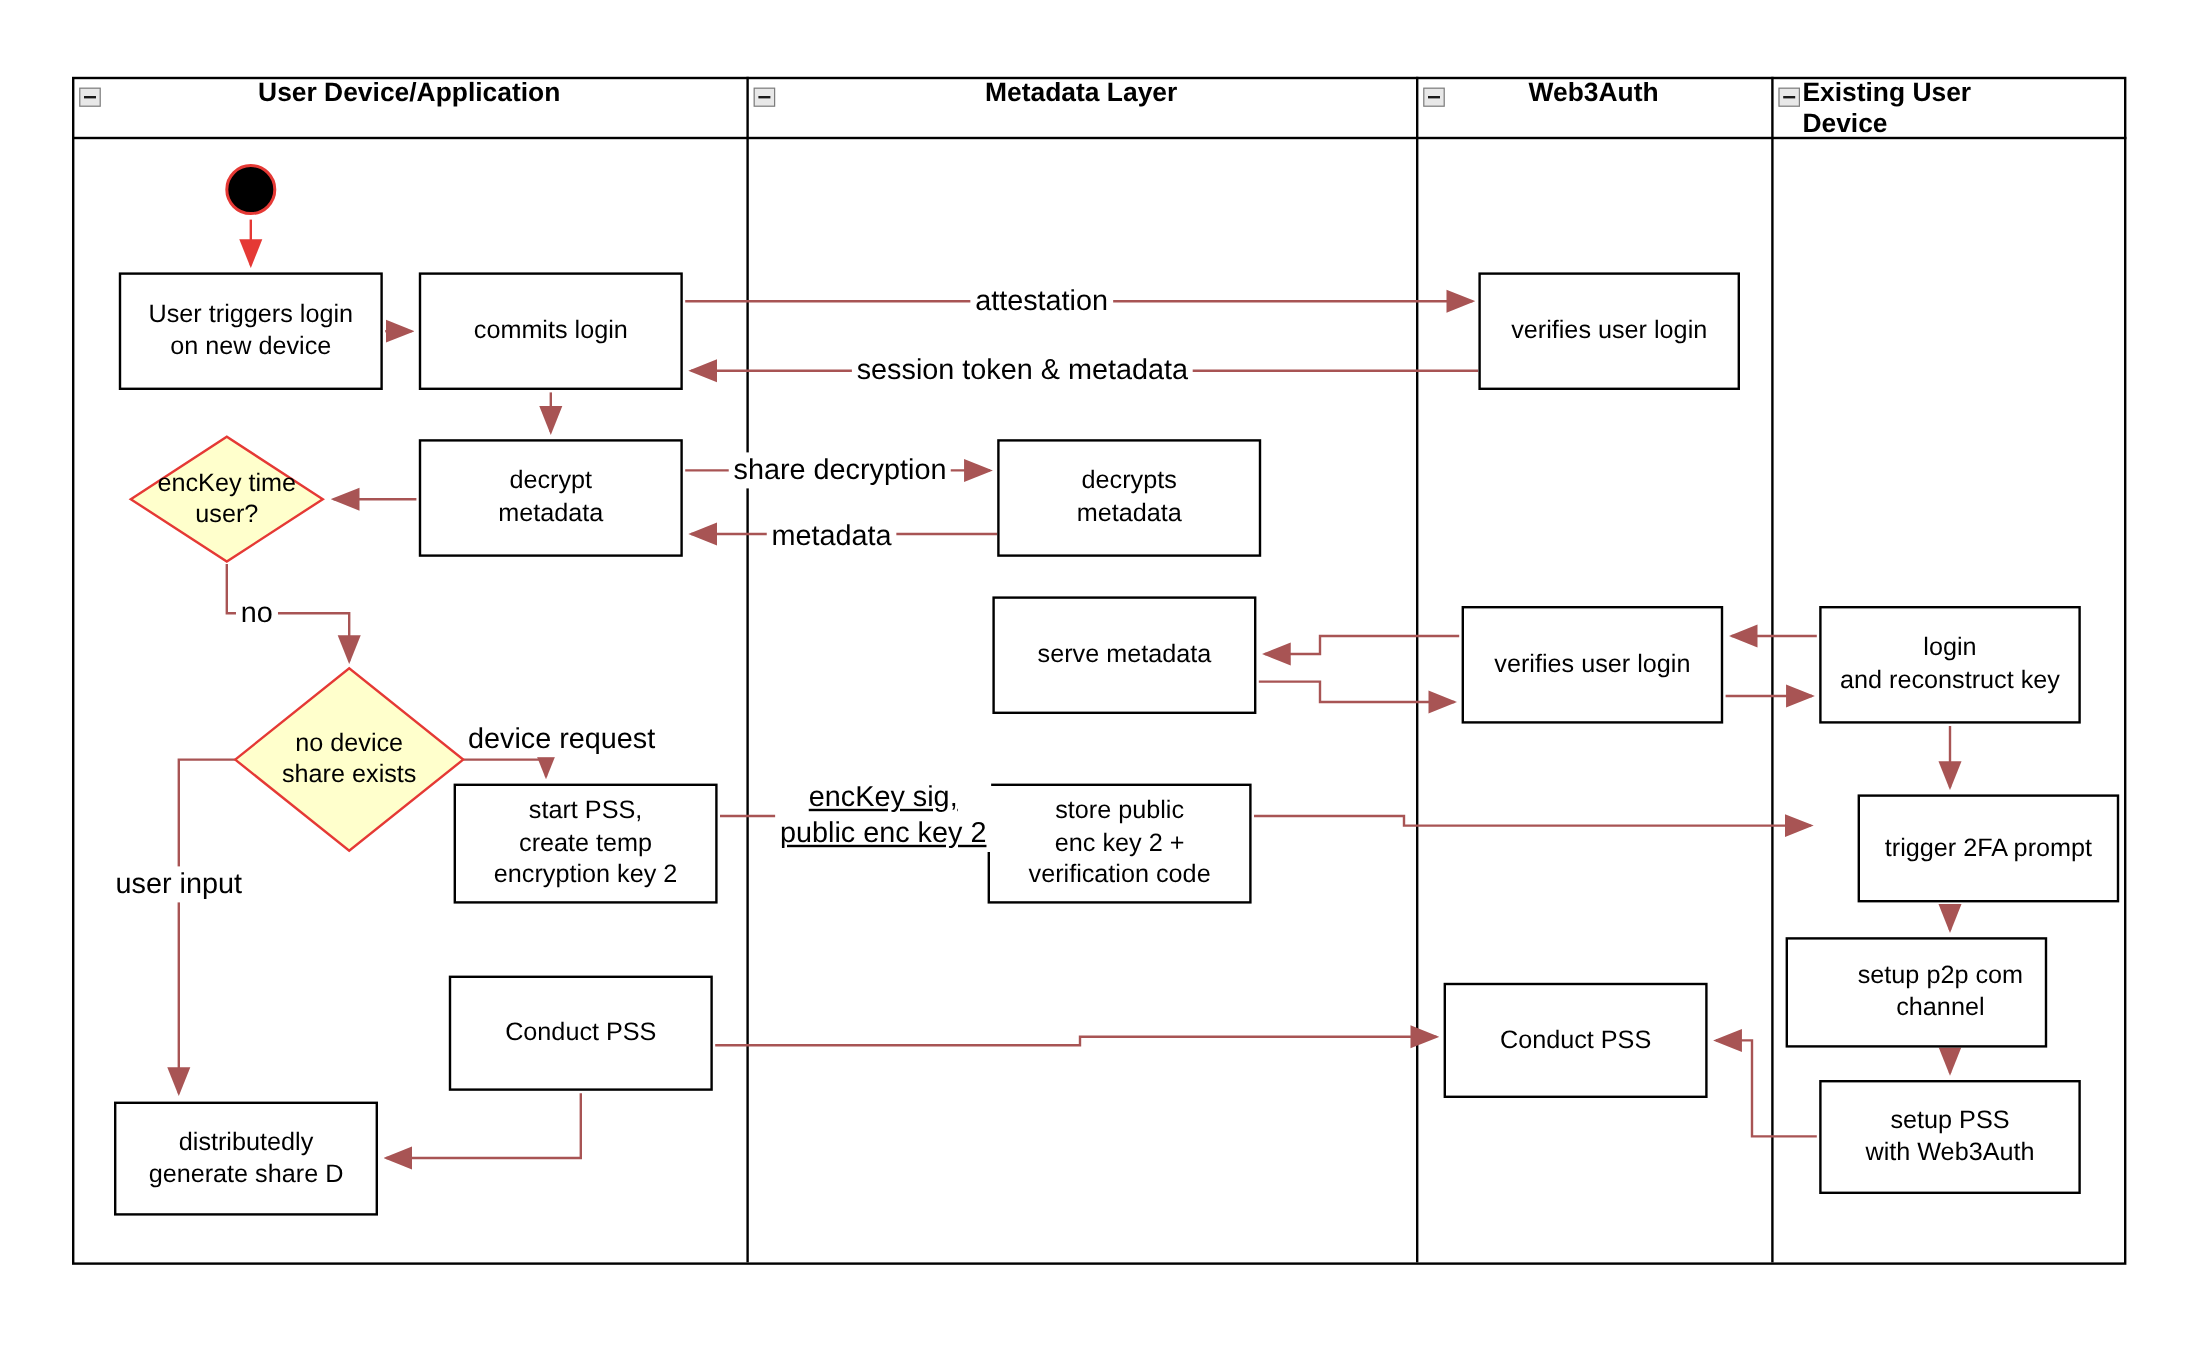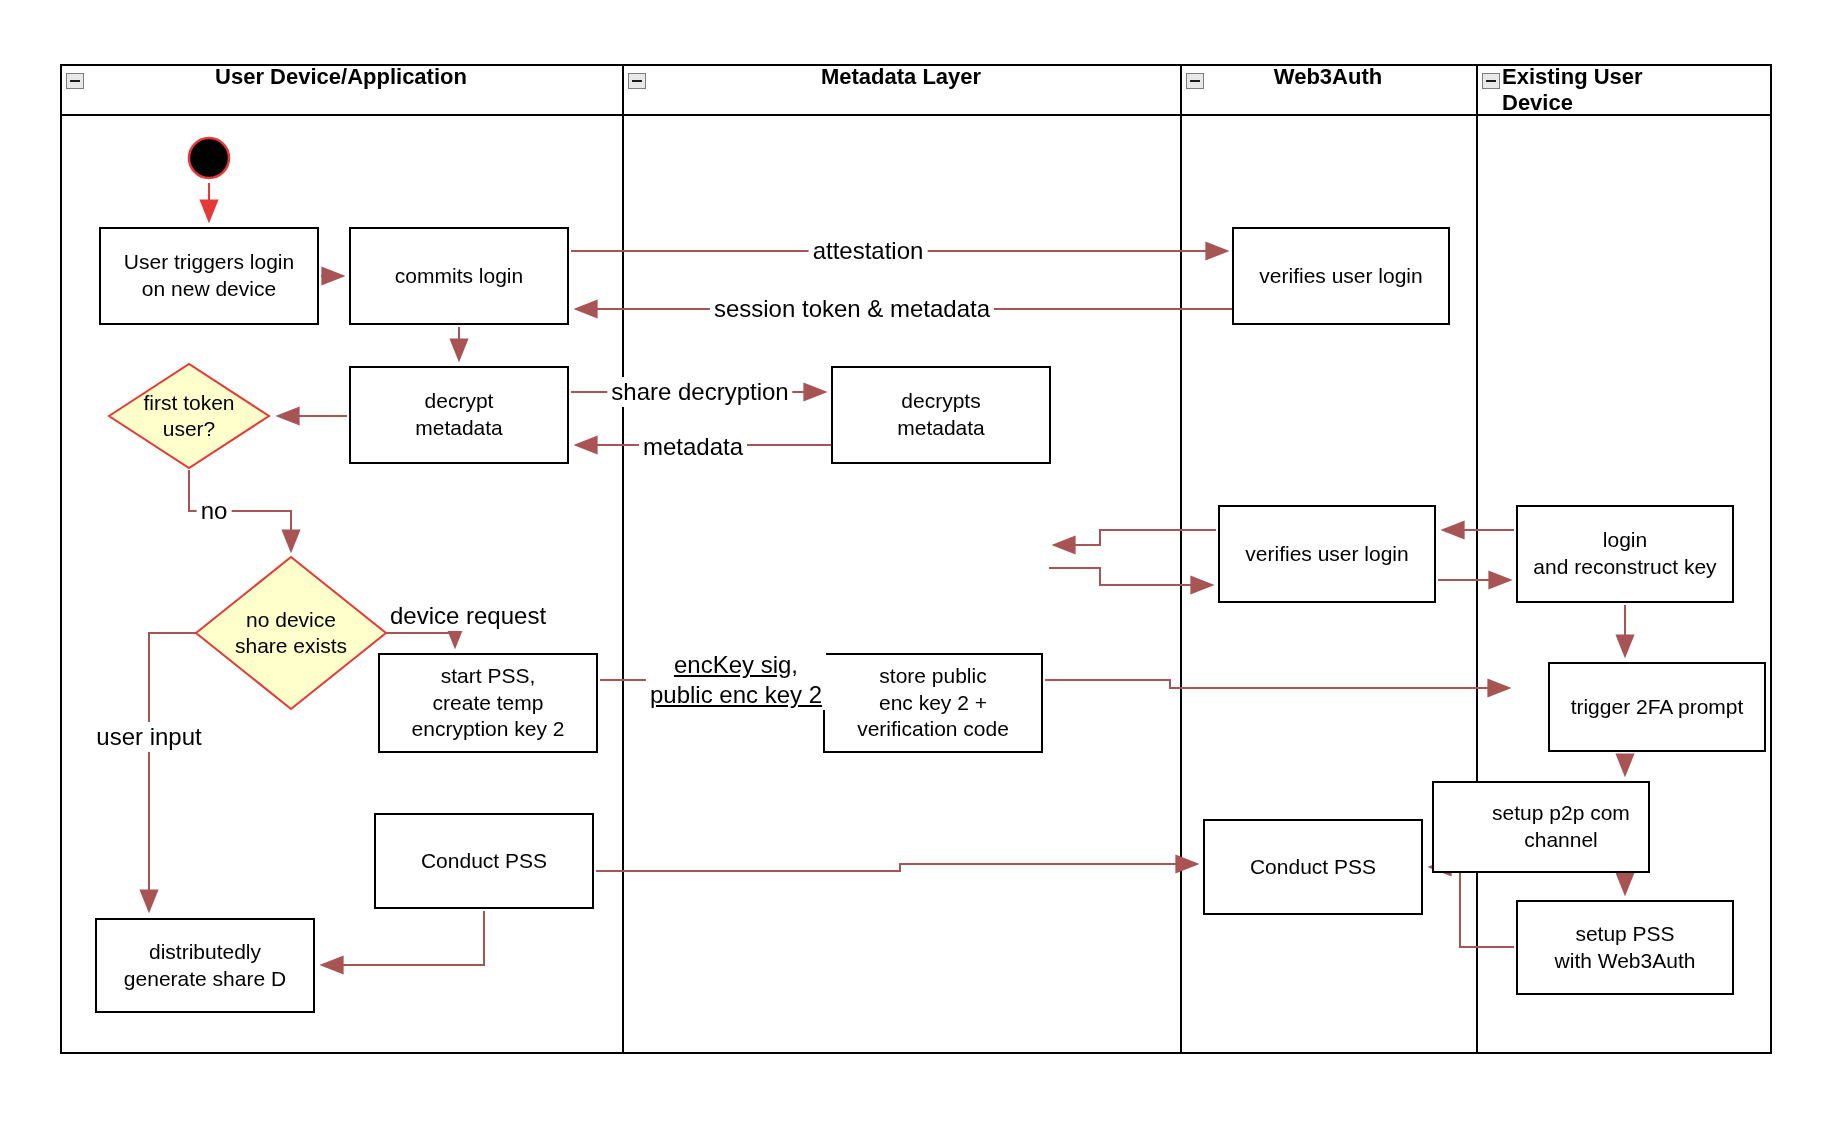--- a/index.html
+++ b/index.html
@@ -92,41 +92,42 @@
     <polygon points="196,633 291,557 386,633 291,709" fill="#ffffcc" stroke="#e53935" stroke-width="2"></polygon>
   </svg>
 
   <div class="box" style="left:349px; top:227px; width:220px; height:98px;">commits login</div>
   <div class="box" style="left:99px; top:227px; width:220px; height:98px;">User triggers login
 on new device</div>
   <div class="box" style="left:349px; top:366px; width:220px; height:98px;">decrypt
 metadata</div>
   <div class="box" style="left:831px; top:366px; width:220px; height:98px;">decrypts
 metadata</div>
+  <div class="box" style="left:827px; top:497px; width:220px; height:98px;">serve metadata</div>
   <div class="box" style="left:1232px; top:227px; width:218px; height:98px;">verifies user login</div>
   <div class="box" style="left:1218px; top:505px; width:218px; height:98px;">verifies user login</div>
   <div class="box" style="left:1516px; top:505px; width:218px; height:98px;">login
 and reconstruct key</div>
   <div class="box" style="left:378px; top:653px; width:220px; height:100px;">start PSS,
 create temp
 encryption key 2</div>
   <div class="box" style="left:823px; top:653px; width:220px; height:100px;">store public
 enc key 2 +
 verification code</div>
   <div class="box" style="left:1516px; top:662px; width:218px; height:90px;margin-left:32px;">trigger 2FA prompt</div>
-  <div class="box" style="left:1432px; top:781px; width:218px; height:92px;padding-left:40px;">setup p2p com
+  <div class="box" style="left:1488px; top:781px; width:218px; height:92px;padding-left:40px;">setup p2p com
 channel</div>
   <div class="box" style="left:1516px; top:900px; width:218px; height:95px;">setup PSS
 with Web3Auth</div>
   <div class="box" style="left:374px; top:813px; width:220px; height:96px;">Conduct PSS</div>
   <div class="box" style="left:1203px; top:819px; width:220px; height:96px;">Conduct PSS</div>
   <div class="box" style="left:95px; top:918px; width:220px; height:95px;">distributedly
 generate share D</div>
 
-  <div class="dlabel" style="left:189px; top:416px;">first token
+  <div class="dlabel" style="left:189px; top:416px;">encKey time
 user?</div>
   <div class="dlabel" style="left:291px; top:633px;">no device
 share exists</div>
 
   <div class="elabel" style="left:868px; top:251px;">attestation</div>
   <div class="elabel" style="left:852px; top:309px;">session token &amp; metadata</div>
   <div class="elabel" style="left:700px; top:392px;">share decryption</div>
   <div class="elabel" style="left:693px; top:447px;">metadata</div>
   <div class="elabel" style="left:214px; top:511px;">no</div>
   <div class="elabel" style="left:468px; top:616px;">device request</div>

